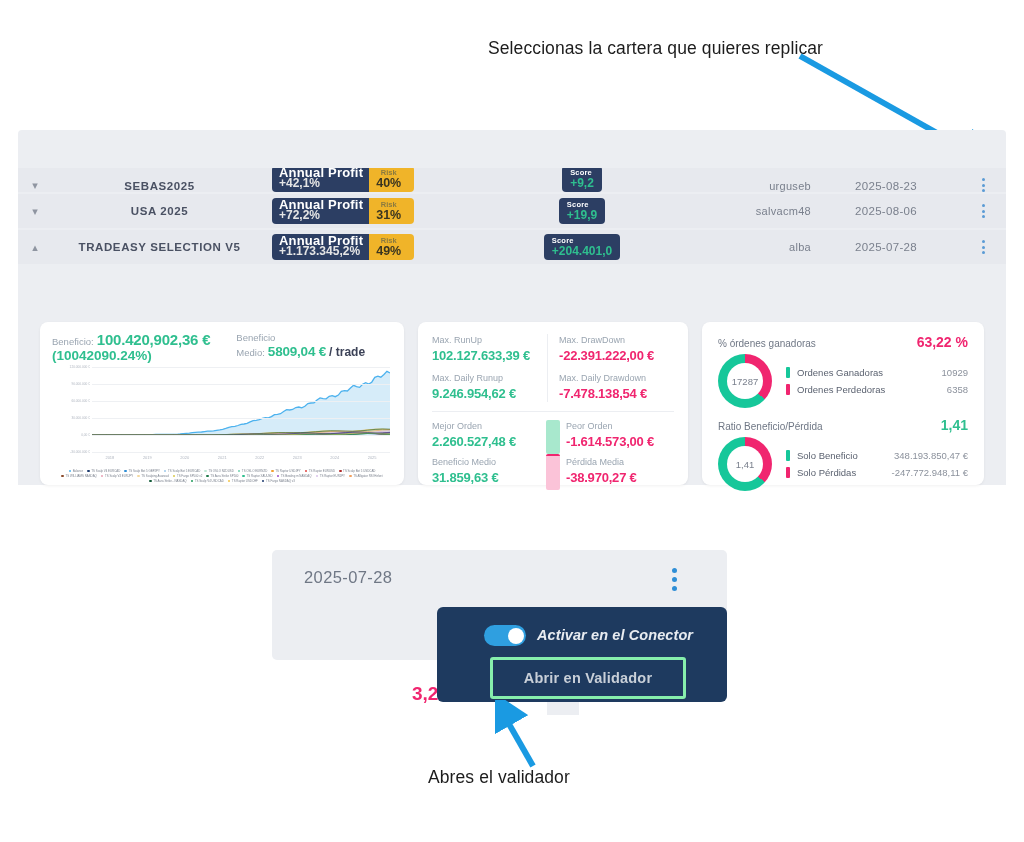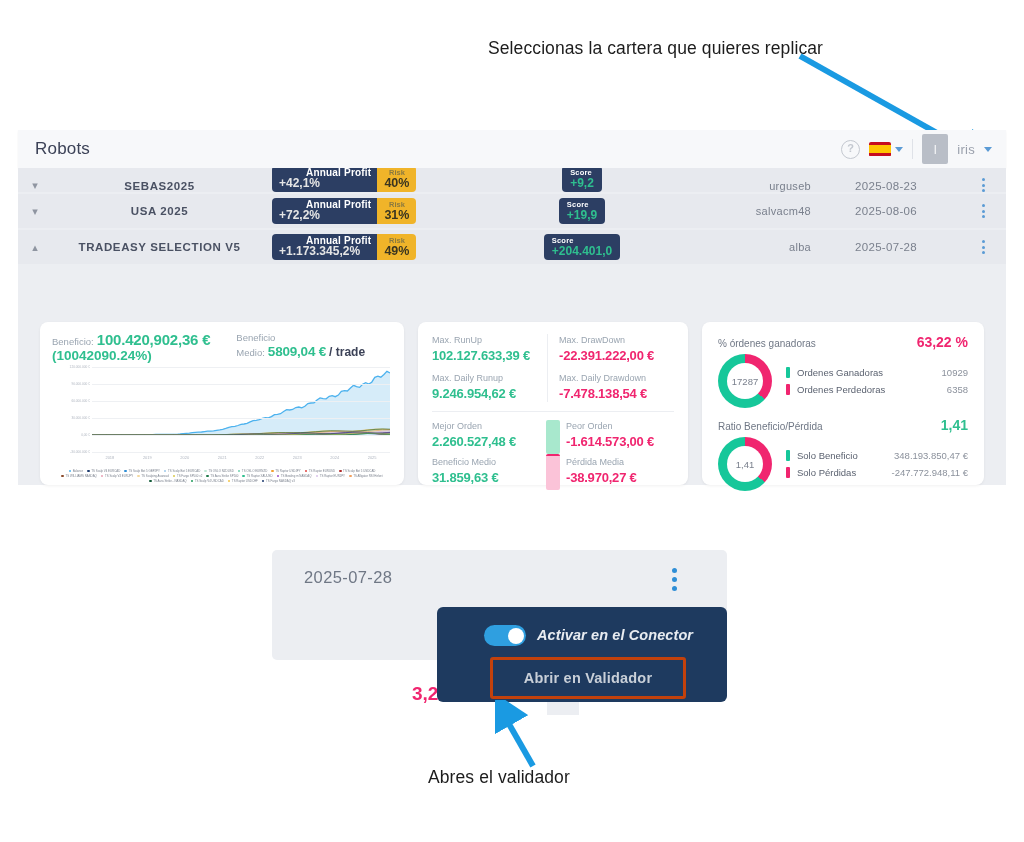--- a/index.html
+++ b/index.html
@@ -68,24 +68,24 @@
   }
   .robot-name{
     flex:0 0 215px;text-align:center;font-size:11.5px;font-weight:bold;
     color:#4a5163;letter-spacing:.6px;
   }
   .badges{flex:0 0 185px;display:flex;justify-content:flex-start;padding-left:5px;}
   .badge-pair{display:flex;height:26px;border-radius:4px;overflow:hidden;}
   .bg-profit{
     background:#2c3e63;color:#fff;padding:2px 6px 3px 7px;text-align:left;
   }
-  .bg-profit .lbl{font-size:10px;font-weight:bold;line-height:9px;letter-spacing:.2px;margin-left:27px;}
+  .bg-profit .lbl{font-size:13px;font-weight:bold;line-height:9px;letter-spacing:.2px;}
   .bg-profit .val{font-size:12px;font-weight:bold;color:#e5e5e5;line-height:13px;}
   .bg-risk{
-    background:#f0b429;color:#5a4a12;padding:2px 7px 3px 7px;text-align:center;
+    background:#f0b429;color:#5a4a12;padding:2px 13px 3px 7px;text-align:center;
   }
   .bg-risk .lbl{font-size:7.5px;font-weight:bold;line-height:9px;color:#8a7a40;}
   .bg-risk .val{font-size:12.5px;font-weight:bold;color:#3a3520;line-height:13px;}
   .score{flex:0 0 250px;display:flex;justify-content:center;}
   .bg-score{
     background:#2c3e63;border-radius:4px;padding:2px 8px 3px 8px;text-align:left;height:26px;
     box-sizing:border-box;
   }
   .bg-score .lbl{font-size:7.5px;font-weight:bold;line-height:9px;color:#fff;letter-spacing:.2px;}
   .bg-score .val{font-size:12px;font-weight:bold;color:#2fbf8f;line-height:13px;}
@@ -192,58 +192,40 @@
     position:absolute;left:47px;top:18px;width:42px;height:21px;border-radius:11px;background:#2f9fe0;
   }
   .pop-toggle i{
     position:absolute;right:2.5px;top:2.5px;width:16px;height:16px;border-radius:50%;background:#fff;display:block;
   }
   .pop-lbl{
     position:absolute;left:100px;top:20px;font-size:14.5px;font-weight:bold;color:#e8ecf1;letter-spacing:.1px;font-style:italic;
   }
   .pop-action{
     position:absolute;left:53px;top:50px;width:190px;height:36px;
-    border:3px solid #c2410c;border-radius:3px;
+    border:3px solid #86efac;border-radius:3px;
     display:flex;align-items:center;justify-content:center;
     font-size:14.5px;font-weight:bold;color:#c8cfd8;letter-spacing:.2px;
   }
 </style>
 </head>
 <body>
 
 <div class="abs anno-text" style="left:488px;top:38px;">Seleccionas la cartera que quieres replicar</div>
 <svg class="abs" style="left:760px;top:52px;" width="250" height="120">
   <defs>
       <marker id="ah1" markerWidth="7" markerHeight="7" refX="3" refY="3.5" orient="auto">
         <polygon points="0 0, 7 3.5, 0 7" fill="#1a9ae2"></polygon>
       </marker>
     </defs>
   <line x1="40" y1="4" x2="218" y2="104" stroke="#1a9ae2" stroke-width="6" marker-end="url(#ah1)"></line>
 </svg>
 
 <div class="abs" id="app-window">
 
-  <div id="app-header">
-    <div id="app-title">Robots</div>
-    <div class="hdr-right">
-      <div class="help-icon">?</div>
-      <div class="flag-box">
-        <div class="flag">
-          <div class="s-red"></div>
-            <div class="s-yel"></div>
-            <div class="s-red2"></div>
-        </div>
-        <div class="caret"></div>
-      </div>
-      <div class="sep"></div>
-      <div class="avatar">I</div>
-      <div class="user-name">iris</div>
-      <div class="caret"></div>
-    </div>
-  </div>
 
   <div id="rows">
 
     <div class="robot-row clipped">
       <div class="chev">▾</div>
       <div class="robot-name">SEBAS2025</div>
       <div class="badges">
         <div class="badge-pair">
           <div class="bg-profit">
             <div class="lbl">Annual Profit</div>

